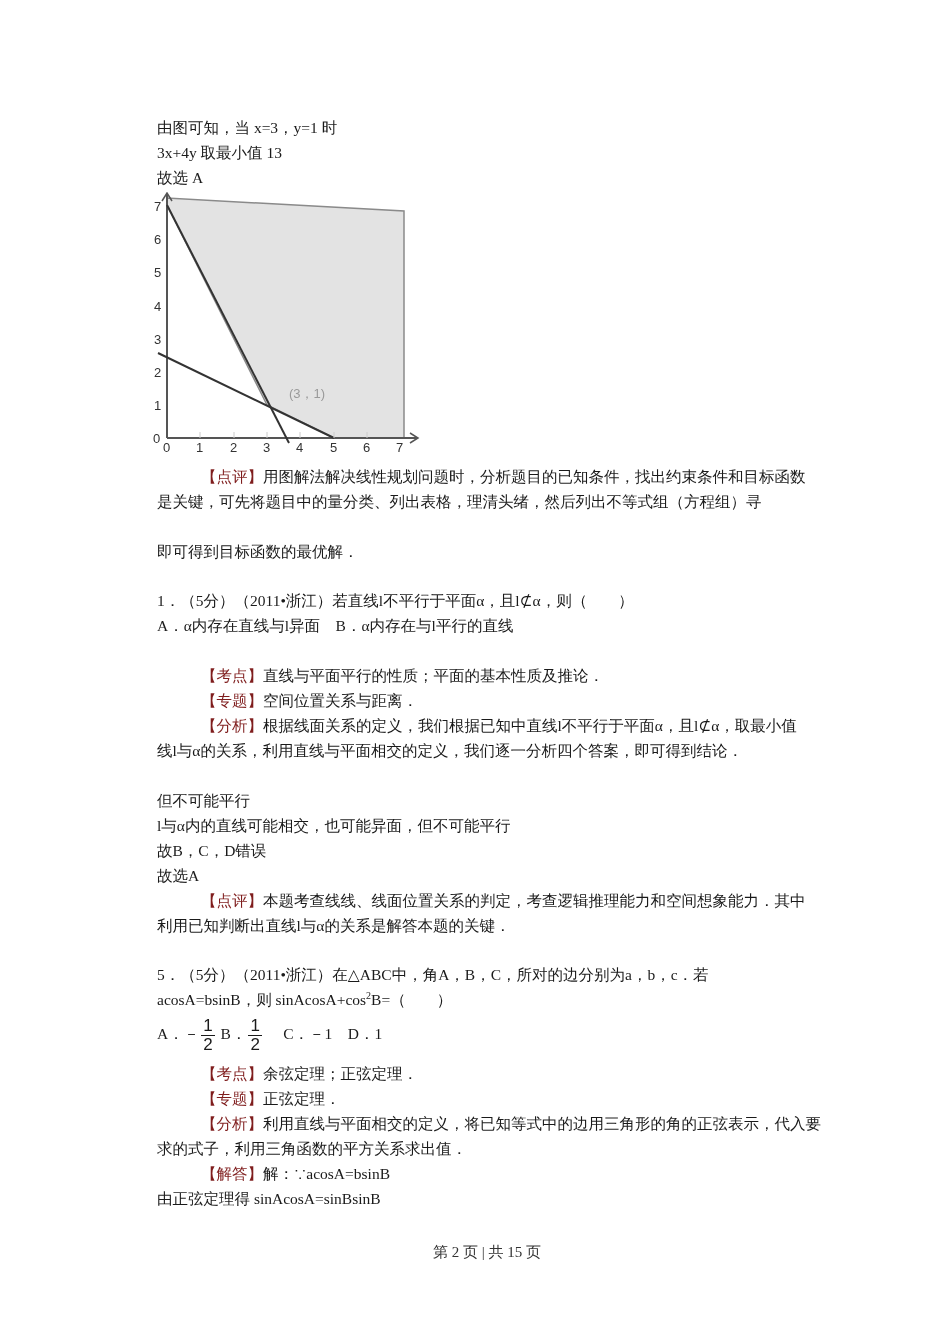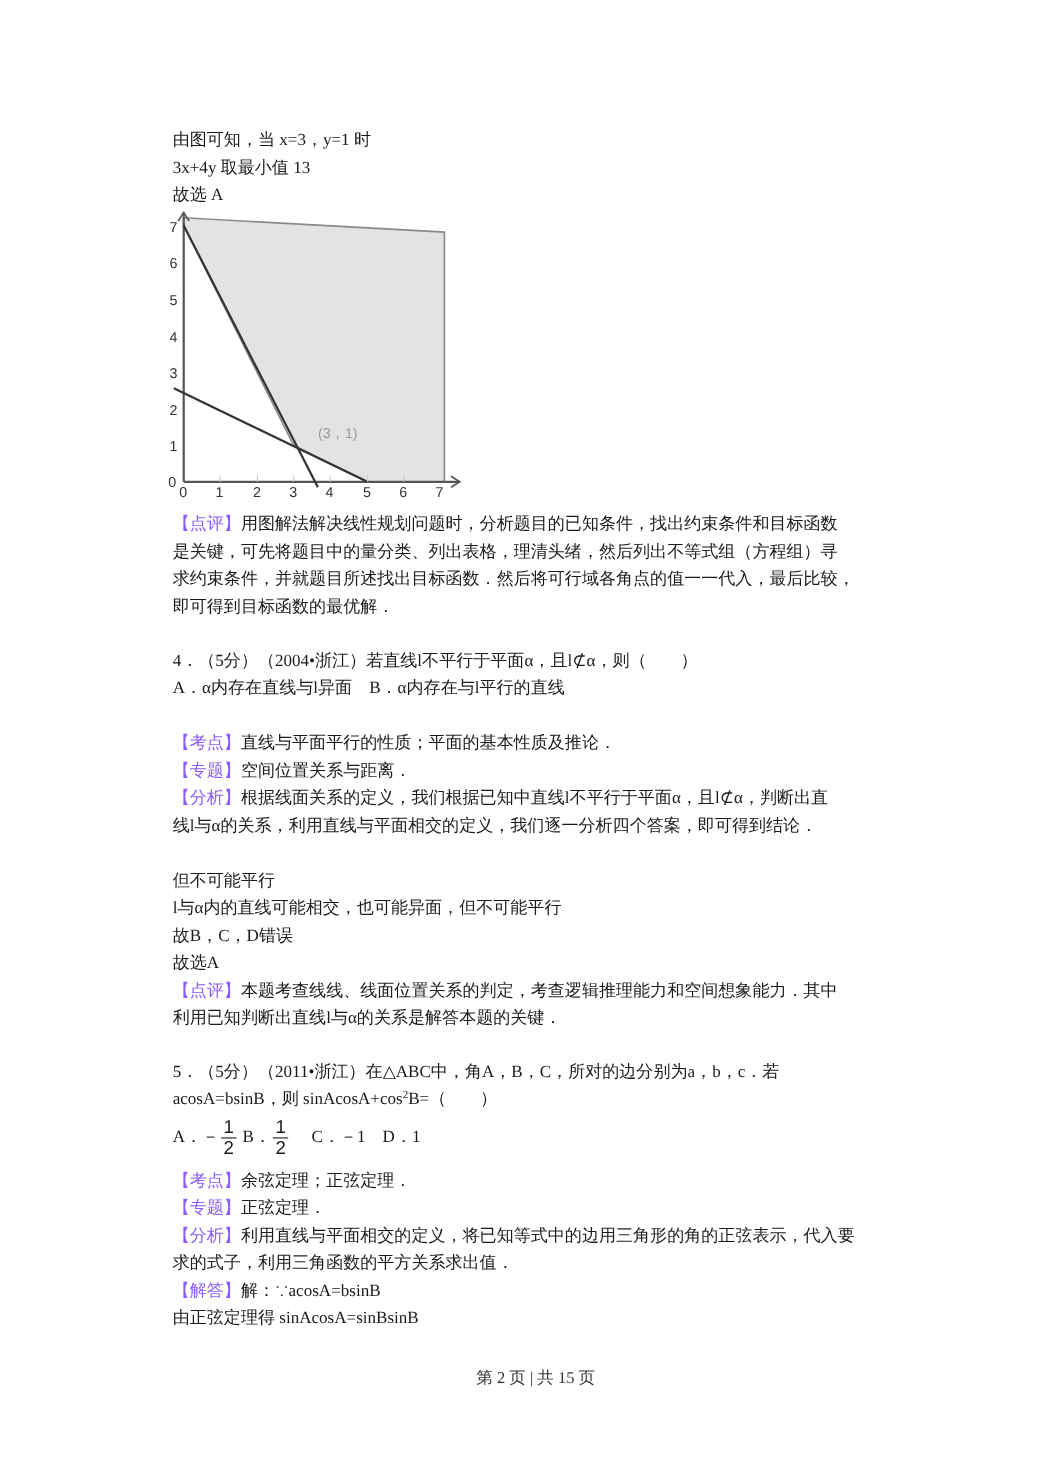--- a/index.html
+++ b/index.html
@@ -1,20 +1,20 @@
 <!DOCTYPE html>
 <html><head>
 <meta charset="utf-8">
 <style>
   html, body { margin: 0; padding: 0; background: #ffffff; }
   body { width: 950px; height: 1344px; position: relative; overflow: hidden;
          font-family: "Liberation Serif", "DejaVu Serif", serif; color: #1a1a1a; }
   .page { position: absolute; left: 12px; top: 0; width: 950px; height: 1336px; }
   .line { position: absolute; left: 145px; font-size: 15.5px; line-height: 25px; white-space: nowrap; }
-  .tag { color: #8b5cf6; }
+  .tag { color: #7f1d1d; margin-left: 44px; }
   .chart { position: absolute; left: 135px; top: 192px; width: 280px; height: 262px; }
   .frac { display: inline-block; vertical-align: middle; text-align: center; font-family: "Liberation Sans", sans-serif; font-size: 17px; line-height: 18px; margin: 0 2px; }
   .frac .num { display: block; border-bottom: 1.5px solid #1a1a1a; padding: 0 2px; }
   .frac .den { display: block; }
   sup { font-size: 10px; line-height: 0; }
   .footer { position: absolute; top: 1243px; left: 0; width: 950px; text-align: center;
             font-family: Liberation Serif, serif; font-size: 15px; color: #333; }
 </style>
 </head>
 <body>
@@ -63,28 +63,27 @@
         <text x="142" y="311">4</text>
         <text x="142" y="277">5</text>
       <text x="142" y="244">6</text>
         <text x="142" y="211">7</text>
     </g>
     <text x="277" y="398" font-family="Liberation Sans, sans-serif" font-size="13" fill="#9a9a9a">(3，1)</text>
   </svg>
 
   <div class="line" style="top:464px"><span class="tag">【点评】</span><span>用图解法解决线性规划问题时，分析题目的已知条件，找出约束条件和目标函数</span></div>
   <div class="line" style="top:489px">是关键，可先将题目中的量分类、列出表格，理清头绪，然后列出不等式组（方程组）寻</div>
-  <div class="line" style="top:514px">求约束条件，并就题目所述找出目标函数．然后将可行域各角点的值一一代入，最后比较，</div>
   <div class="line" style="top:539px">即可得到目标函数的最优解．</div>
 
-  <div class="line" style="top:588px">4．（5分）（2004•浙江）若直线l不平行于平面α，且l⊄α，则（　　）</div>
+  <div class="line" style="top:588px">1．（5分）（2011•浙江）若直线l不平行于平面α，且l⊄α，则（　　）</div>
   <div class="line" style="top:613px">A．α内存在直线与l异面　B．α内存在与l平行的直线</div>
   <div class="line" style="top:663px"><span class="tag">【考点】</span><span>直线与平面平行的性质；平面的基本性质及推论．</span></div>
   <div class="line" style="top:688px"><span class="tag">【专题】</span><span>空间位置关系与距离．</span></div>
-  <div class="line" style="top:713px"><span class="tag">【分析】</span><span>根据线面关系的定义，我们根据已知中直线l不平行于平面α，且l⊄α，判断出直</span></div>
+  <div class="line" style="top:713px"><span class="tag">【分析】</span><span>根据线面关系的定义，我们根据已知中直线l不平行于平面α，且l⊄α，取最小值</span></div>
   <div class="line" style="top:738px">线l与α的关系，利用直线与平面相交的定义，我们逐一分析四个答案，即可得到结论．</div>
   <div class="line" style="top:788px">但不可能平行</div>
   <div class="line" style="top:813px">l与α内的直线可能相交，也可能异面，但不可能平行</div>
   <div class="line" style="top:838px">故B，C，D错误</div>
   <div class="line" style="top:863px">故选A</div>
   <div class="line" style="top:888px"><span class="tag">【点评】</span><span>本题考查线线、线面位置关系的判定，考查逻辑推理能力和空间想象能力．其中</span></div>
   <div class="line" style="top:913px">利用已知判断出直线l与α的关系是解答本题的关键．</div>
 
   <div class="line" style="top:962px">5．（5分）（2011•浙江）在△ABC中，角A，B，C，所对的边分别为a，b，c．若</div>
   <div class="line" style="top:987px"><span>acosA=bsinB，则 sinAcosA+cos</span><sup>2</sup><span>B=（　　）</span></div>

